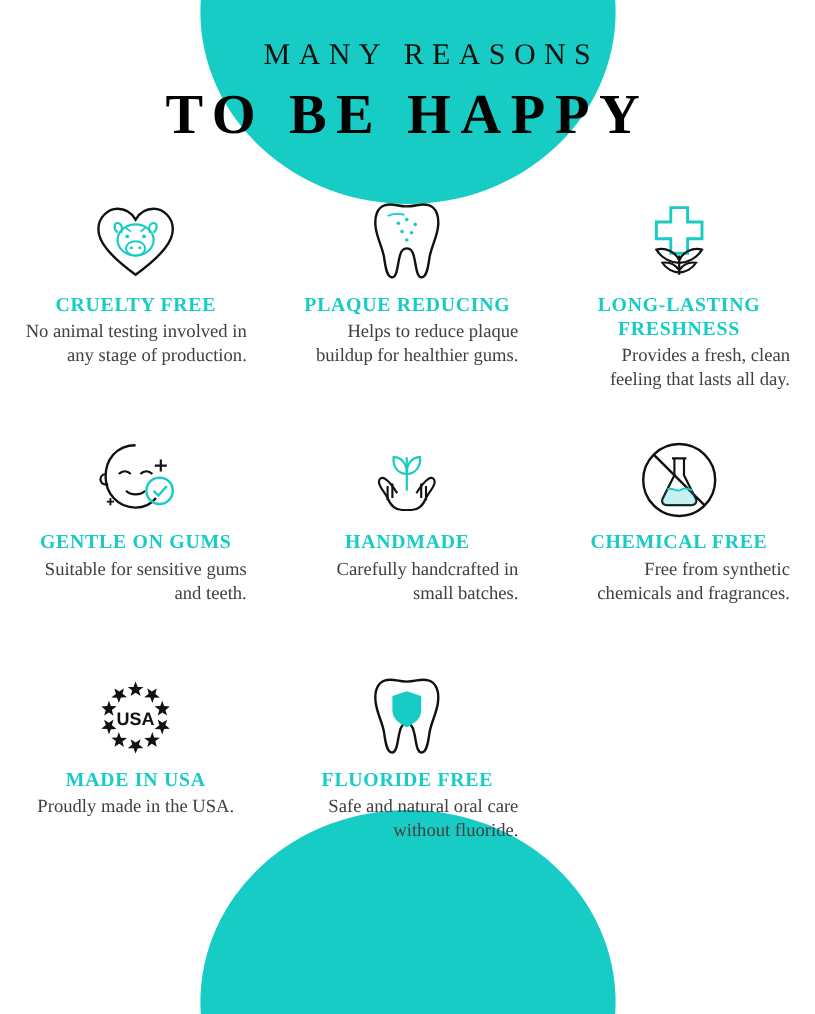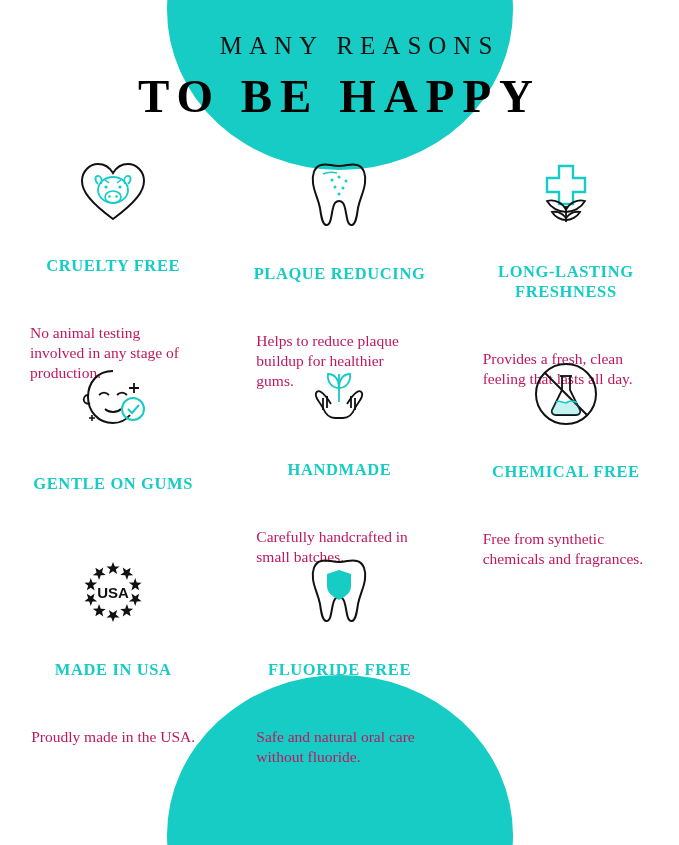--- a/index.html
+++ b/index.html
@@ -79,46 +79,45 @@
     grid-template-rows: repeat(3, 198px);
     column-gap: 0px;
     row-gap: 0px;
   }
   .cell {
     display: flex;
     flex-direction: column;
     align-items: center;
     padding: 0 18px;
     box-sizing: border-box;
-    gap: 32px;
   }
   .icon-wrap {
     height: 84px;
     display: flex;
     align-items: center;
     justify-content: center;
   }
   .feature-title {
     color: #16ccc4;
     font-family: "Liberation Serif", serif;
     font-size: 16.5px;
     font-weight: bold;
     letter-spacing: 0.6px;
     text-align: center;
     line-height: 20px;
     margin: 0 0 3px 0;
     text-transform: uppercase;
   }
   .feature-desc {
-    color: #be185d;
+    color: #404040;
     font-family: "Liberation Serif", serif;
     font-size: 15.5px;
-    text-align: left;
+    text-align: right;
     line-height: 20px;
-    margin: 12px;
+    margin: 0;
     max-width: 185px;
   }
 </style>
 </head>
 <body>
 
 <div class="page">
 
   <div class="arc-top"></div>
   <div class="arc-bottom"></div>
@@ -194,20 +193,21 @@
           <path d="M24 30 C27 27 31 27 34 30" fill="none" stroke="#111" stroke-width="1.8"></path>
           <path d="M42 30 C45 27 49 27 52 30" fill="none" stroke="#111" stroke-width="1.8"></path>
           <path d="M30 44 C34 48 42 48 46 44" fill="none" stroke="#111" stroke-width="1.8"></path>
           <circle cx="58" cy="44" r="11" fill="none" stroke="#16ccc4" stroke-width="2"></circle>
           <path d="M53 44 L57 48 L64 40" fill="none" stroke="#16ccc4" stroke-width="2"></path>
           <path d="M59 18 L59 28 M54 23 L64 23" stroke="#111" stroke-width="1.8"></path>
           <path d="M17 50 L17 56 M14 53 L20 53" stroke="#111" stroke-width="1.6"></path>
         </svg>
       </div>
       <p class="feature-title">GENTLE ON GUMS</p>
+      <p class="feature-desc">Suitable for sensitive gums and teeth.</p>
     </div>
 
     <div class="cell">
       <div class="icon-wrap">
         <svg width="76" height="70" viewBox="0 0 76 70">
           <g fill="none" stroke="#16ccc4" stroke-width="1.8">
             <path d="M38 44 L38 16"></path>
             <path d="M38 30 C31 30 26 24 27 16 C34 16 38 22 38 29"></path>
             <path d="M38 30 C45 30 50 24 49 16 C42 16 38 22 38 29"></path>
           </g>

